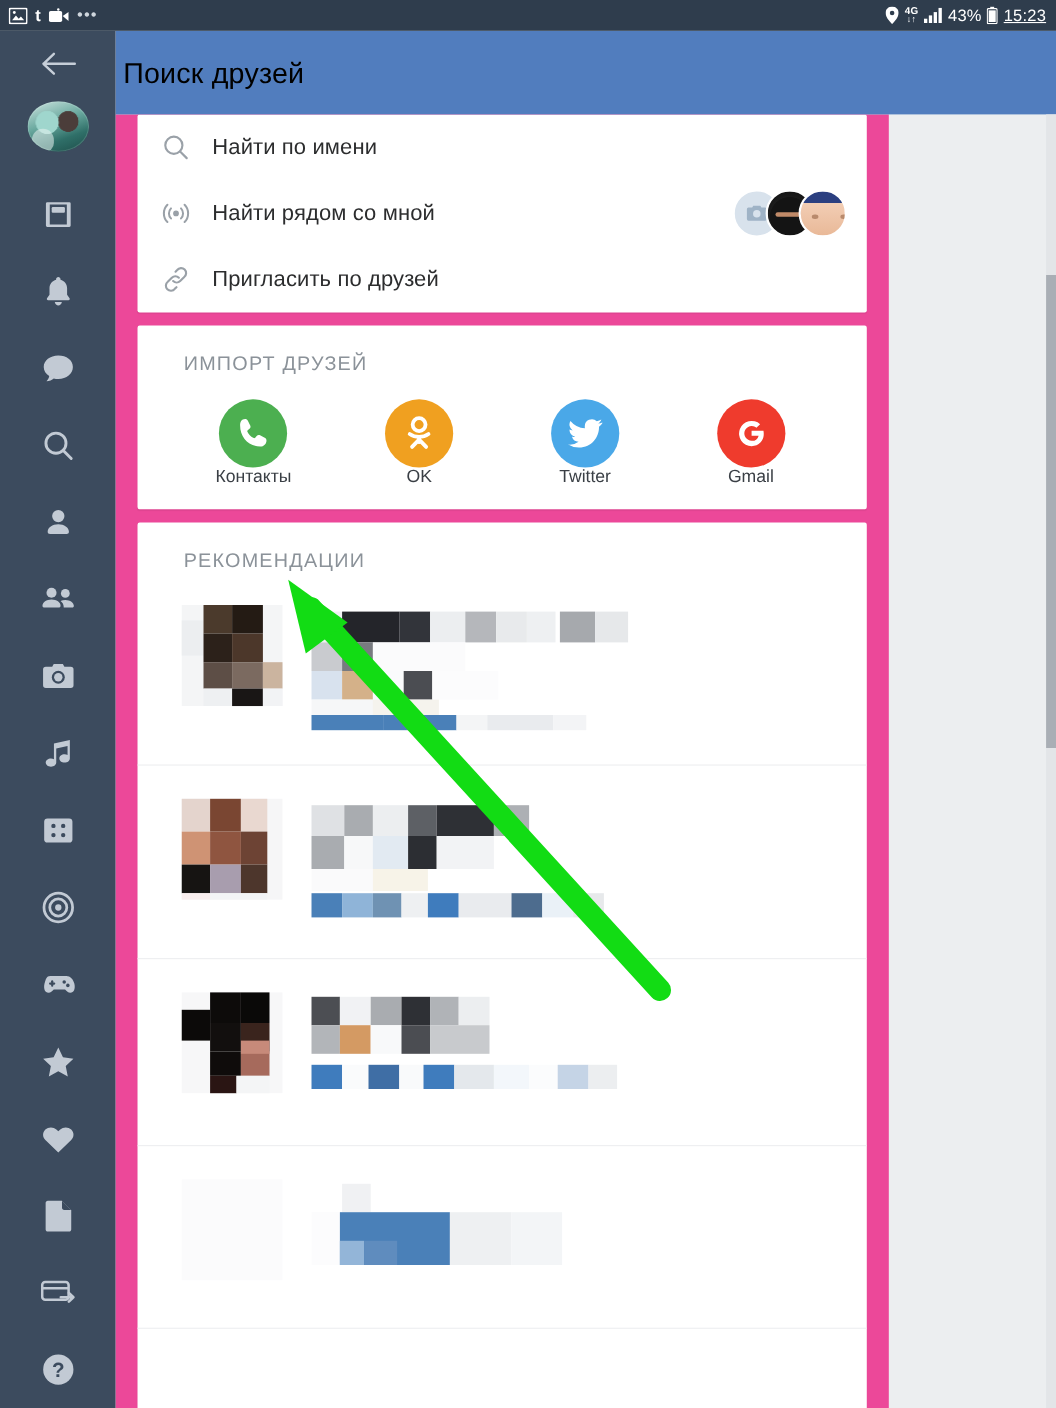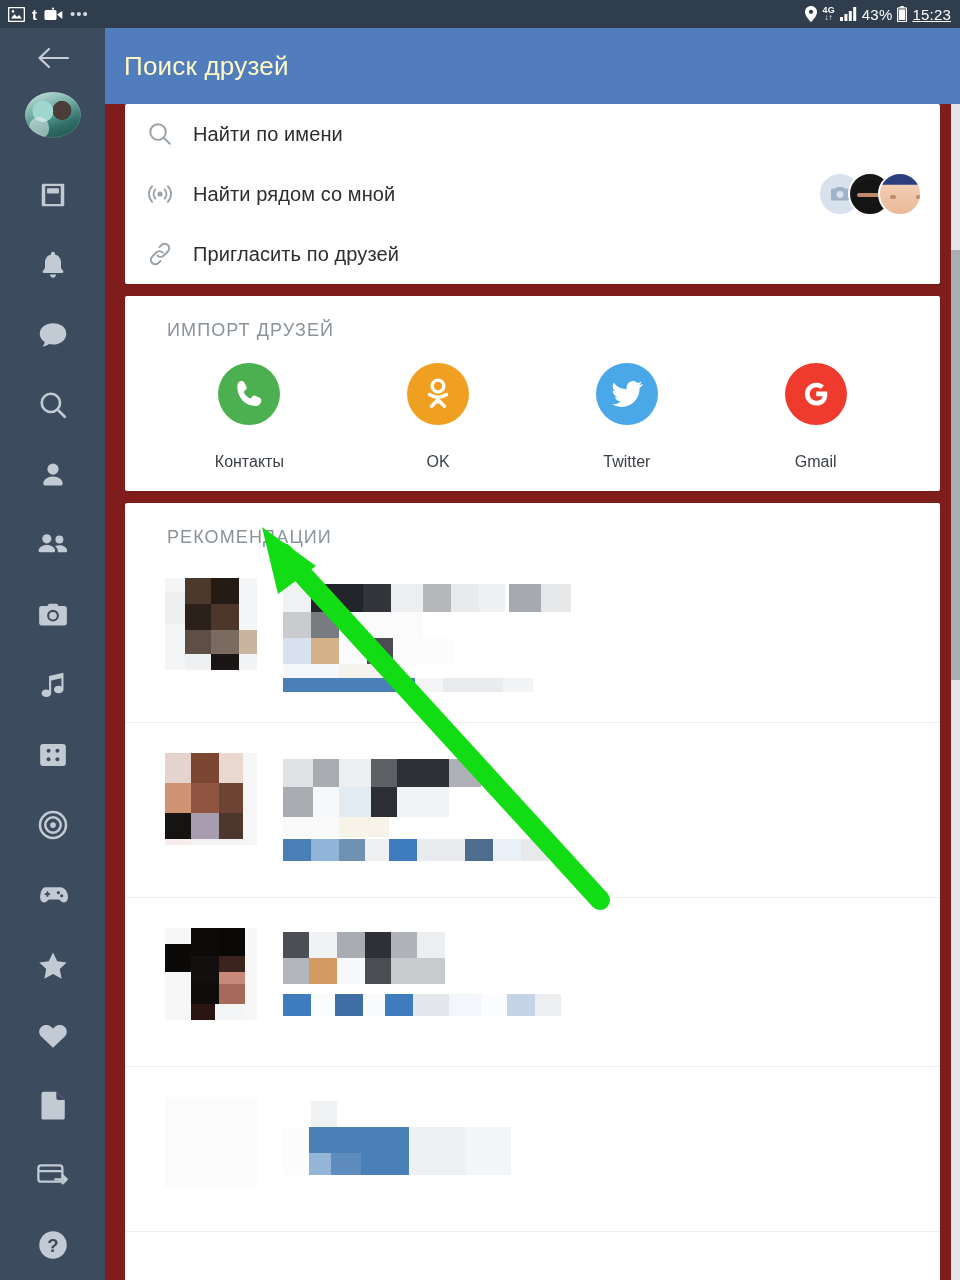--- a/index.html
+++ b/index.html
@@ -76,29 +76,29 @@
 
   
   .header {
     position: absolute; top: 28px; left: 105px;
     width: 855px; height: 76px;
     background: #517dbe;
     display: flex; align-items: center;
     z-index: 20;
   }
   .header-title {
-    color: #fef9c3; font-size: 26px; font-weight: 400;
-    padding-left: 19px; letter-spacing: .2px;
+    color: #000000; font-size: 26px; font-weight: 400;
+    padding-left: 7px; letter-spacing: .2px;
   }
 
   
   .content {
     position: absolute; top: 104px; left: 105px;
-    width: 855px; height: 1176px;
-    background: #7f1d1d;
+    width: 703px; height: 1176px;
+    background: #ec4899;
     overflow: hidden;
   }
   .card {
     background: #ffffff;
     margin: 0 20px 12px 20px;
     border-radius: 2px;
     box-shadow: 0 1px 1px rgba(0,0,0,.06);
   }
   .card.first { margin-top: 0; }
 
@@ -147,21 +147,21 @@
   .sec-title {
     font-size: 18px; color: #8b9299;
     letter-spacing: 1.1px; padding: 24px 0 0 42px;
     text-transform: uppercase;
   }
   .import-row {
     display: flex; padding: 22px 30px 20px 30px;
   }
   .import-item {
     flex: 1 1 0; display: flex; flex-direction: column;
-    align-items: center; gap: 28px;
+    align-items: center; gap: 0;
   }
   .circ {
     width: 62px; height: 62px; border-radius: 50%;
     display: flex; align-items: center; justify-content: center;
   }
   .circ svg { display:block; }
   .import-label { font-size: 16px; color: #3a3f45; }
 
   
   .rec-card { padding-bottom: 0; }

